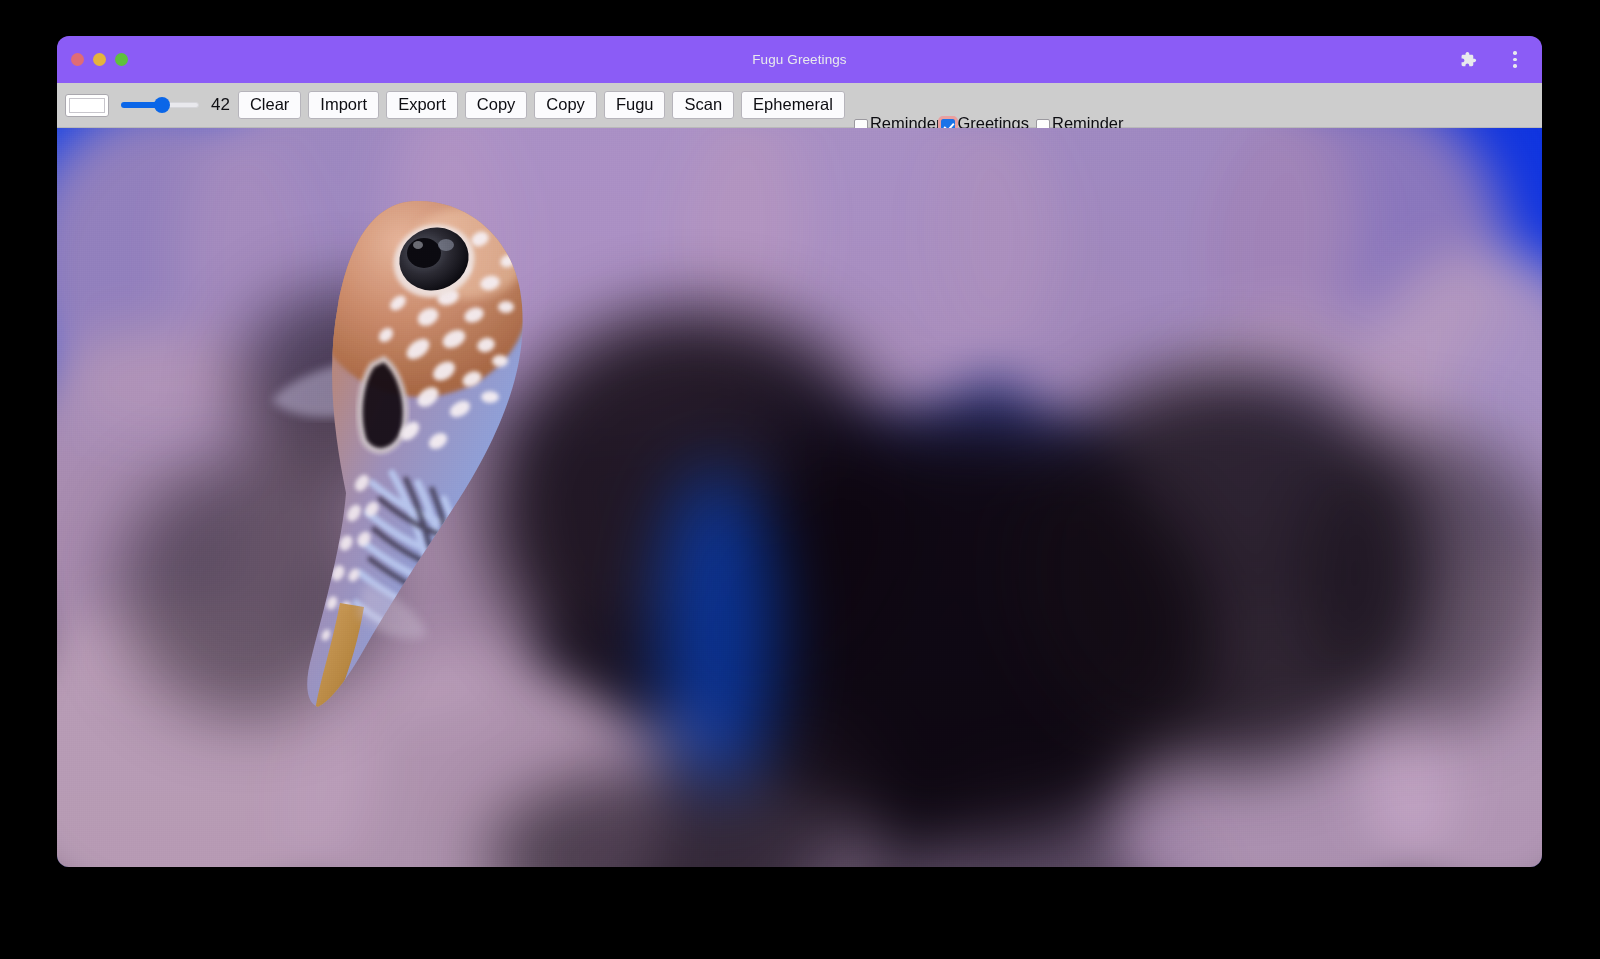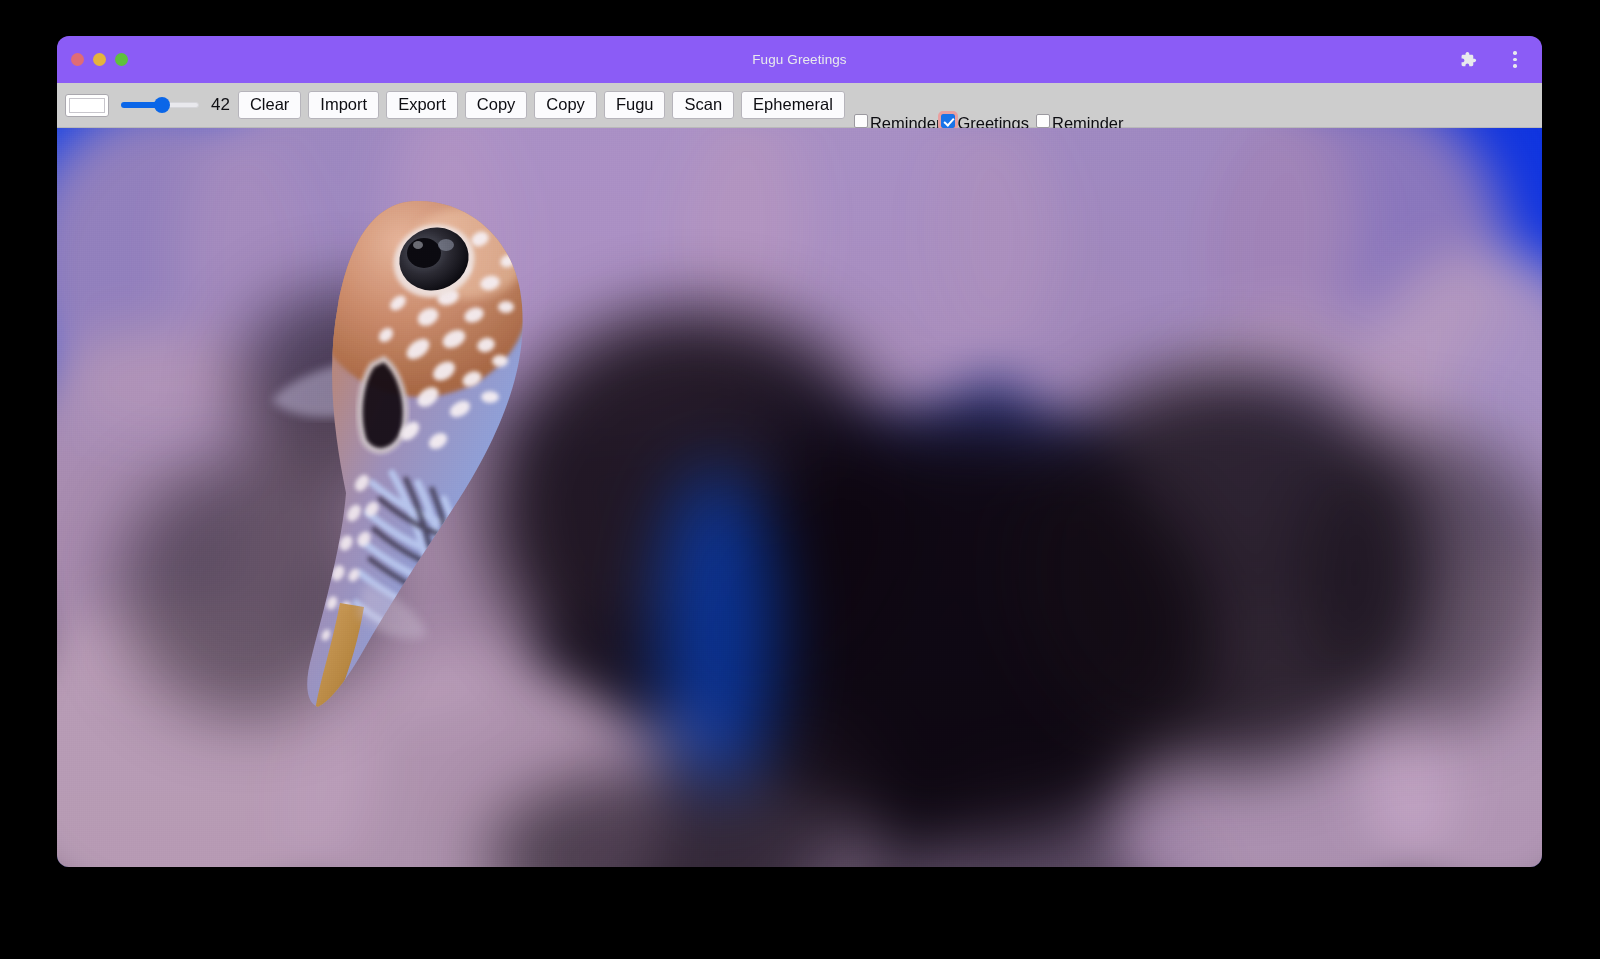--- a/index.html
+++ b/index.html
@@ -150,21 +150,21 @@
     cursor: default;
   }
 
   .chk-group {
     display: flex;
     align-items: center;
     font-size: 16.5px;
     color: #0d0d12;
     margin-left: 2px;
   }
-  .chk-wrap { display: flex; align-items: flex-start; white-space: nowrap; margin-top: 36px; }
+  .chk-wrap { display: flex; align-items: flex-end; white-space: nowrap; margin-top: 36px; }
 
   .chk {
     width: 14px; height: 14px;
     border: 1px solid #9b999f;
     border-radius: 2px;
     background: #fdfdfd;
     margin-right: 2px;
     flex: 0 0 auto;
     position: relative;
   }

